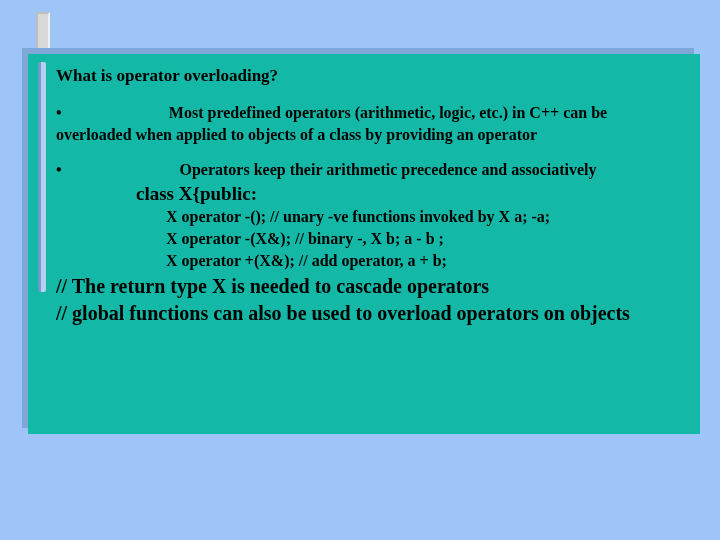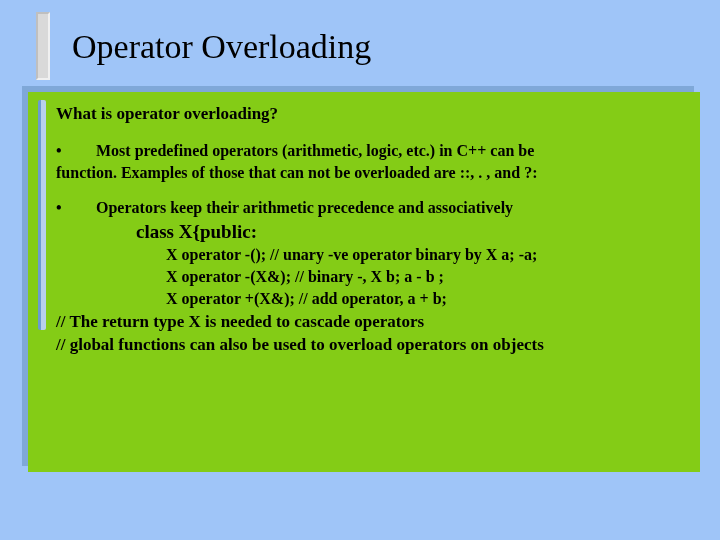--- a/index.html
+++ b/index.html
@@ -42,21 +42,21 @@
     .content-shadow {
       position: absolute;
       left: -6px;
       top: -6px;
       right: 6px;
       bottom: 6px;
       background: #7fa8d8;
     }
     .content-box {
       position: relative;
-      background: #84cc16;
+      background: #14b8a6;
       padding: 12px 20px 14px 28px;
       min-height: 380px;
     }
     .side-accent {
       position: absolute;
       left: 10px;
       top: 8px;
       width: 8px;
       height: 230px;
       background: linear-gradient(to right, #6b9bd1 0%, #6b9bd1 40%, #b8d0ec 40%, #b8d0ec 100%);
@@ -75,74 +75,74 @@
       font-size: 16px;
       font-weight: bold;
       line-height: 1.35;
     }
     .bullet-dot {
       width: 40px;
       flex-shrink: 0;
     }
     .bullet-text {
       flex: 1;
+      text-align: center;
     }
     .wrapped {
       font-size: 16px;
       font-weight: bold;
       line-height: 1.35;
     }
     .indent1 {
       padding-left: 80px;
       font-size: 19px;
       font-weight: bold;
       line-height: 1.35;
     }
     .indent2 {
       padding-left: 110px;
       font-size: 16px;
       font-weight: bold;
       line-height: 1.35;
     }
     .comment {
-      font-size: 17px;
+      font-size: 20px;
       font-weight: bold;
       line-height: 1.35;
     }
   </style>
 </head>
 <body>
 
 <div class="title-area">
   <div class="title-bar"></div>
-  <div class="title">Operator Overloading</div>
 </div>
 
 <div class="content-wrap">
   <div class="content-shadow"></div>
   <div class="content-box">
     <div class="side-accent"></div>
 
     <div class="heading">What is operator overloading?</div>
 
     <div class="bullet-block">
       <div class="bullet-row">
         <div class="bullet-dot">•</div>
         <div class="bullet-text">Most predefined operators (arithmetic, logic, etc.) in C++ can be</div>
       </div>
-      <div class="wrapped">function. Examples of those that can not  be overloaded are ::, . ,  and ?:</div>
+      <div class="wrapped">overloaded when applied to objects of  a class by providing an operator</div>
     </div>
 
     <div class="bullet-block" style="margin-bottom:2px;">
       <div class="bullet-row">
         <div class="bullet-dot">•</div>
         <div class="bullet-text">Operators keep their arithmetic precedence and associatively</div>
       </div>
       <div class="indent1">class X{public:</div>
-      <div class="indent2">X operator -(); // unary -ve operator binary by X a; -a;</div>
+      <div class="indent2">X operator -(); // unary -ve functions invoked by X a; -a;</div>
       <div class="indent2">X operator -(X&amp;); // binary -, X b; a - b ;</div>
       <div class="indent2">X operator +(X&amp;); // add operator,  a + b;</div>
     </div>
 
     <div class="comment">// The return type X is needed to cascade operators</div>
     <div class="comment">// global functions can also be used to overload operators on objects</div>
   </div>
 </div>
 
 </body></html>

